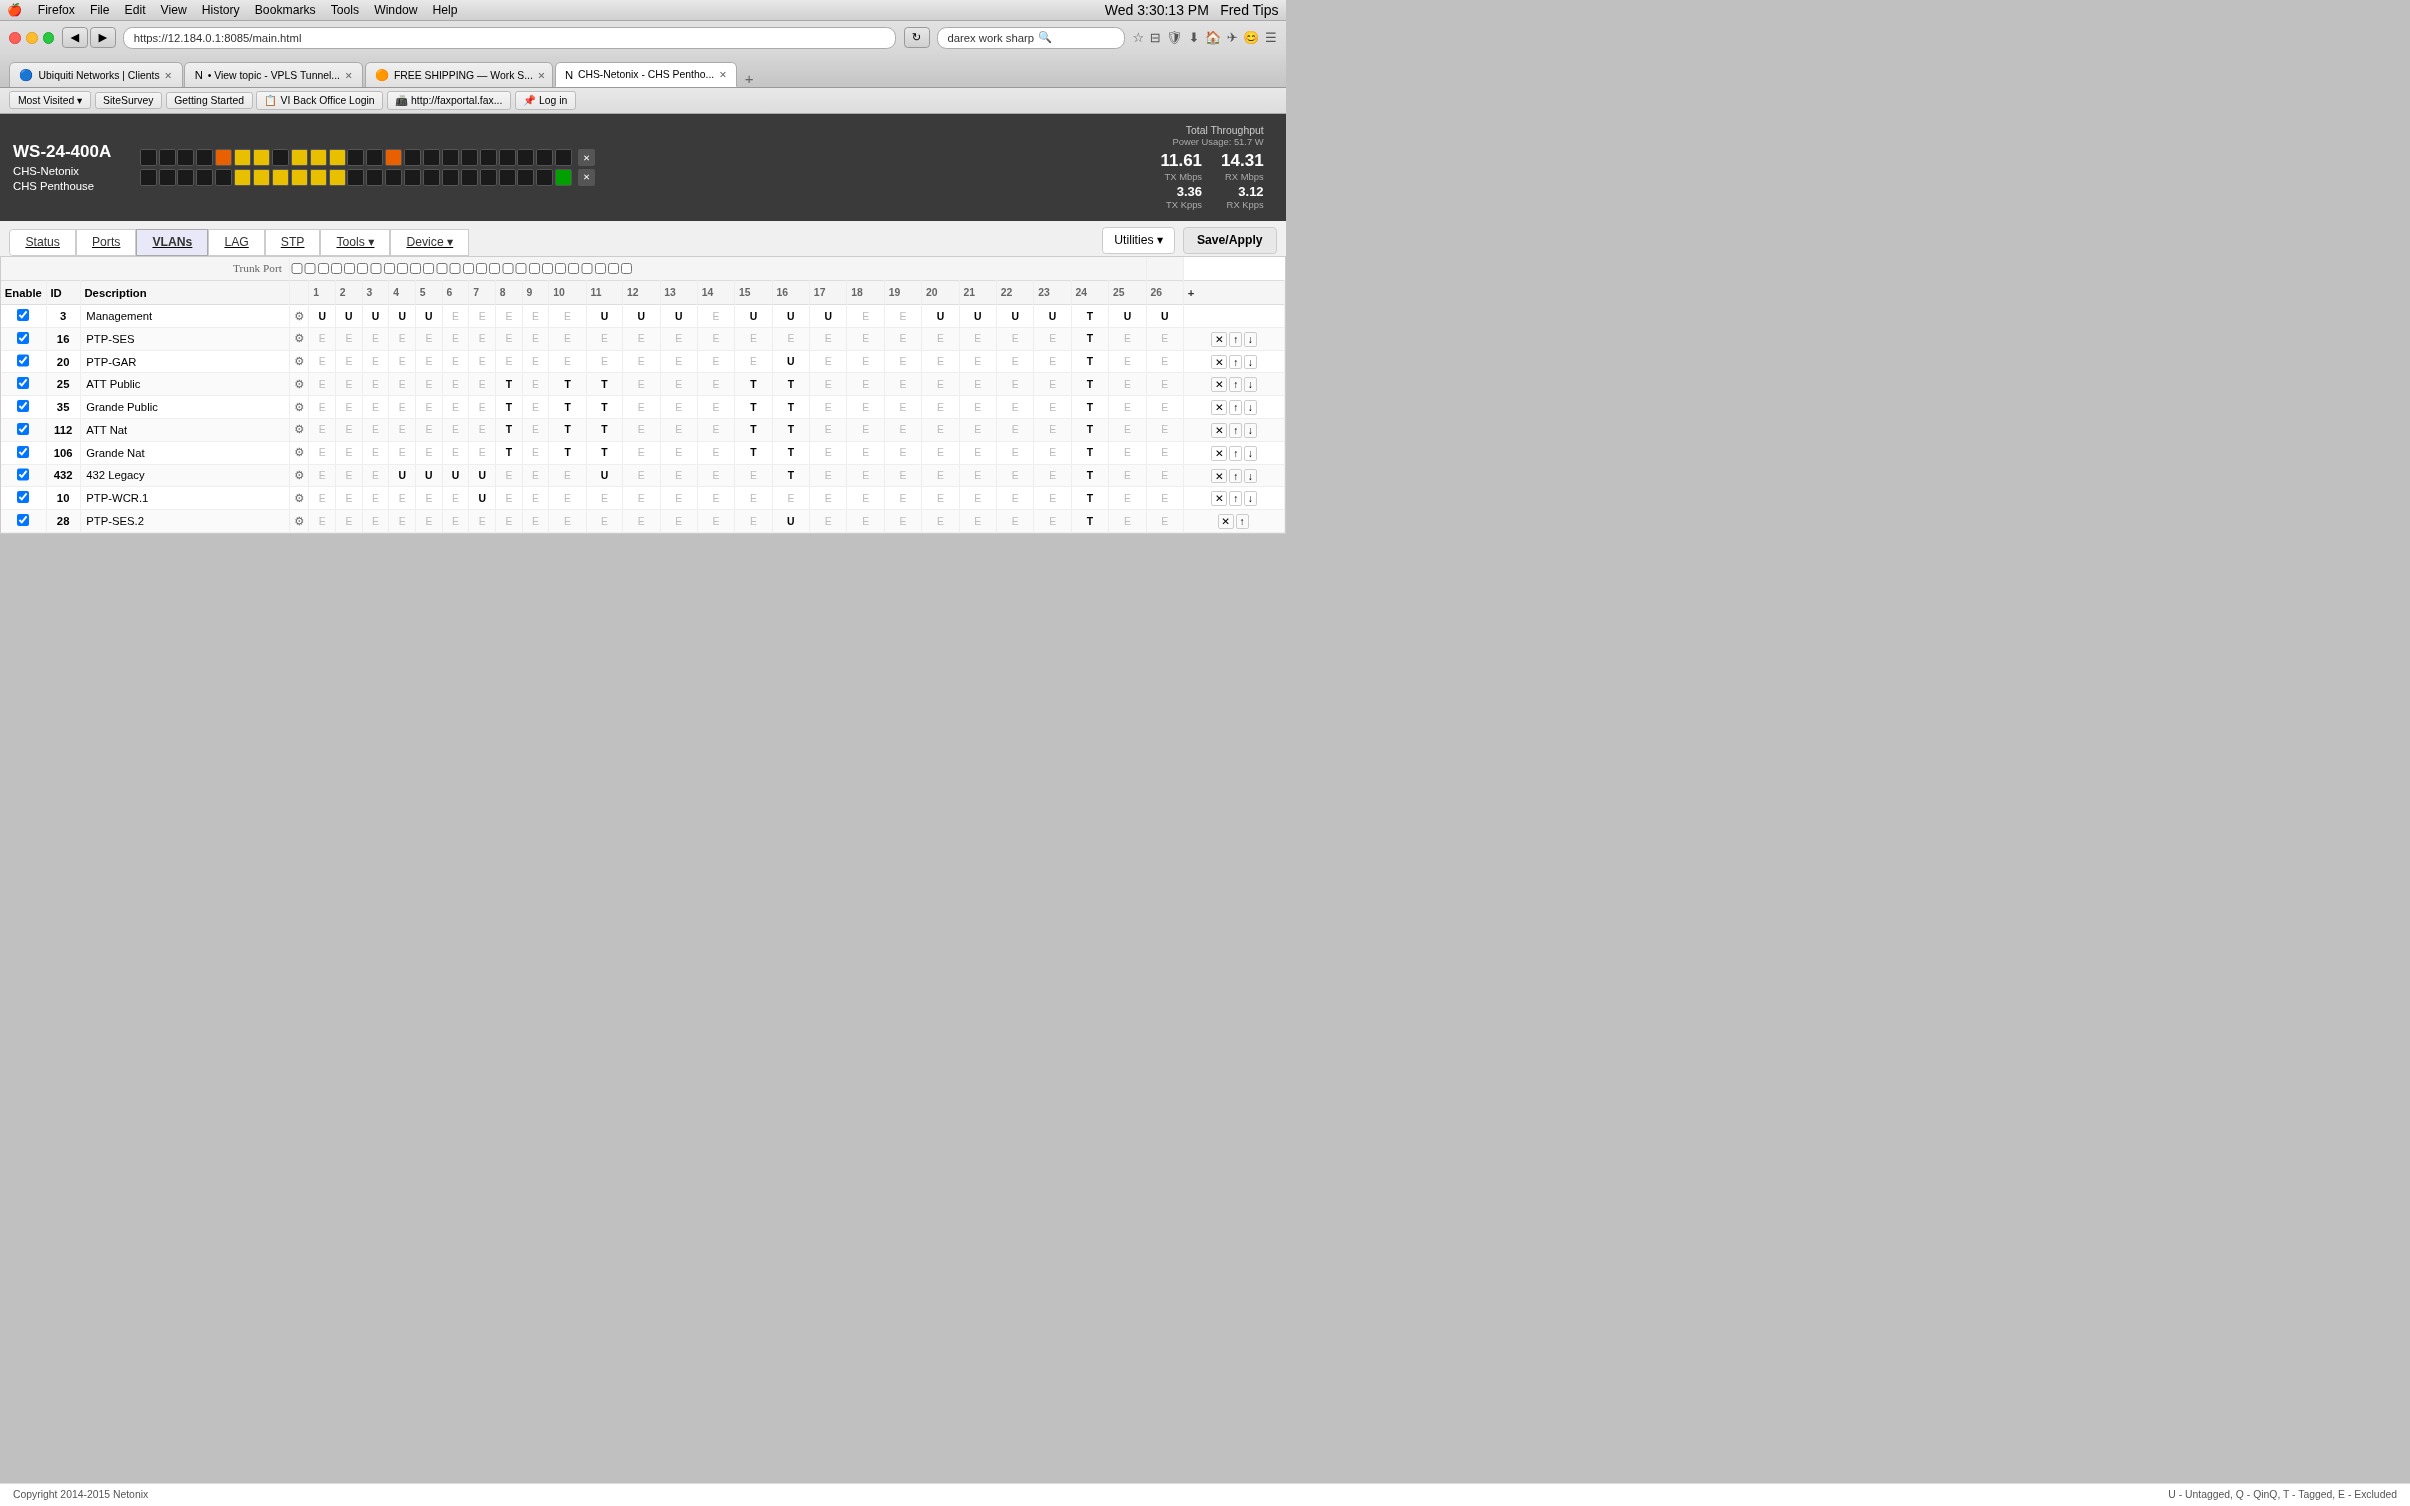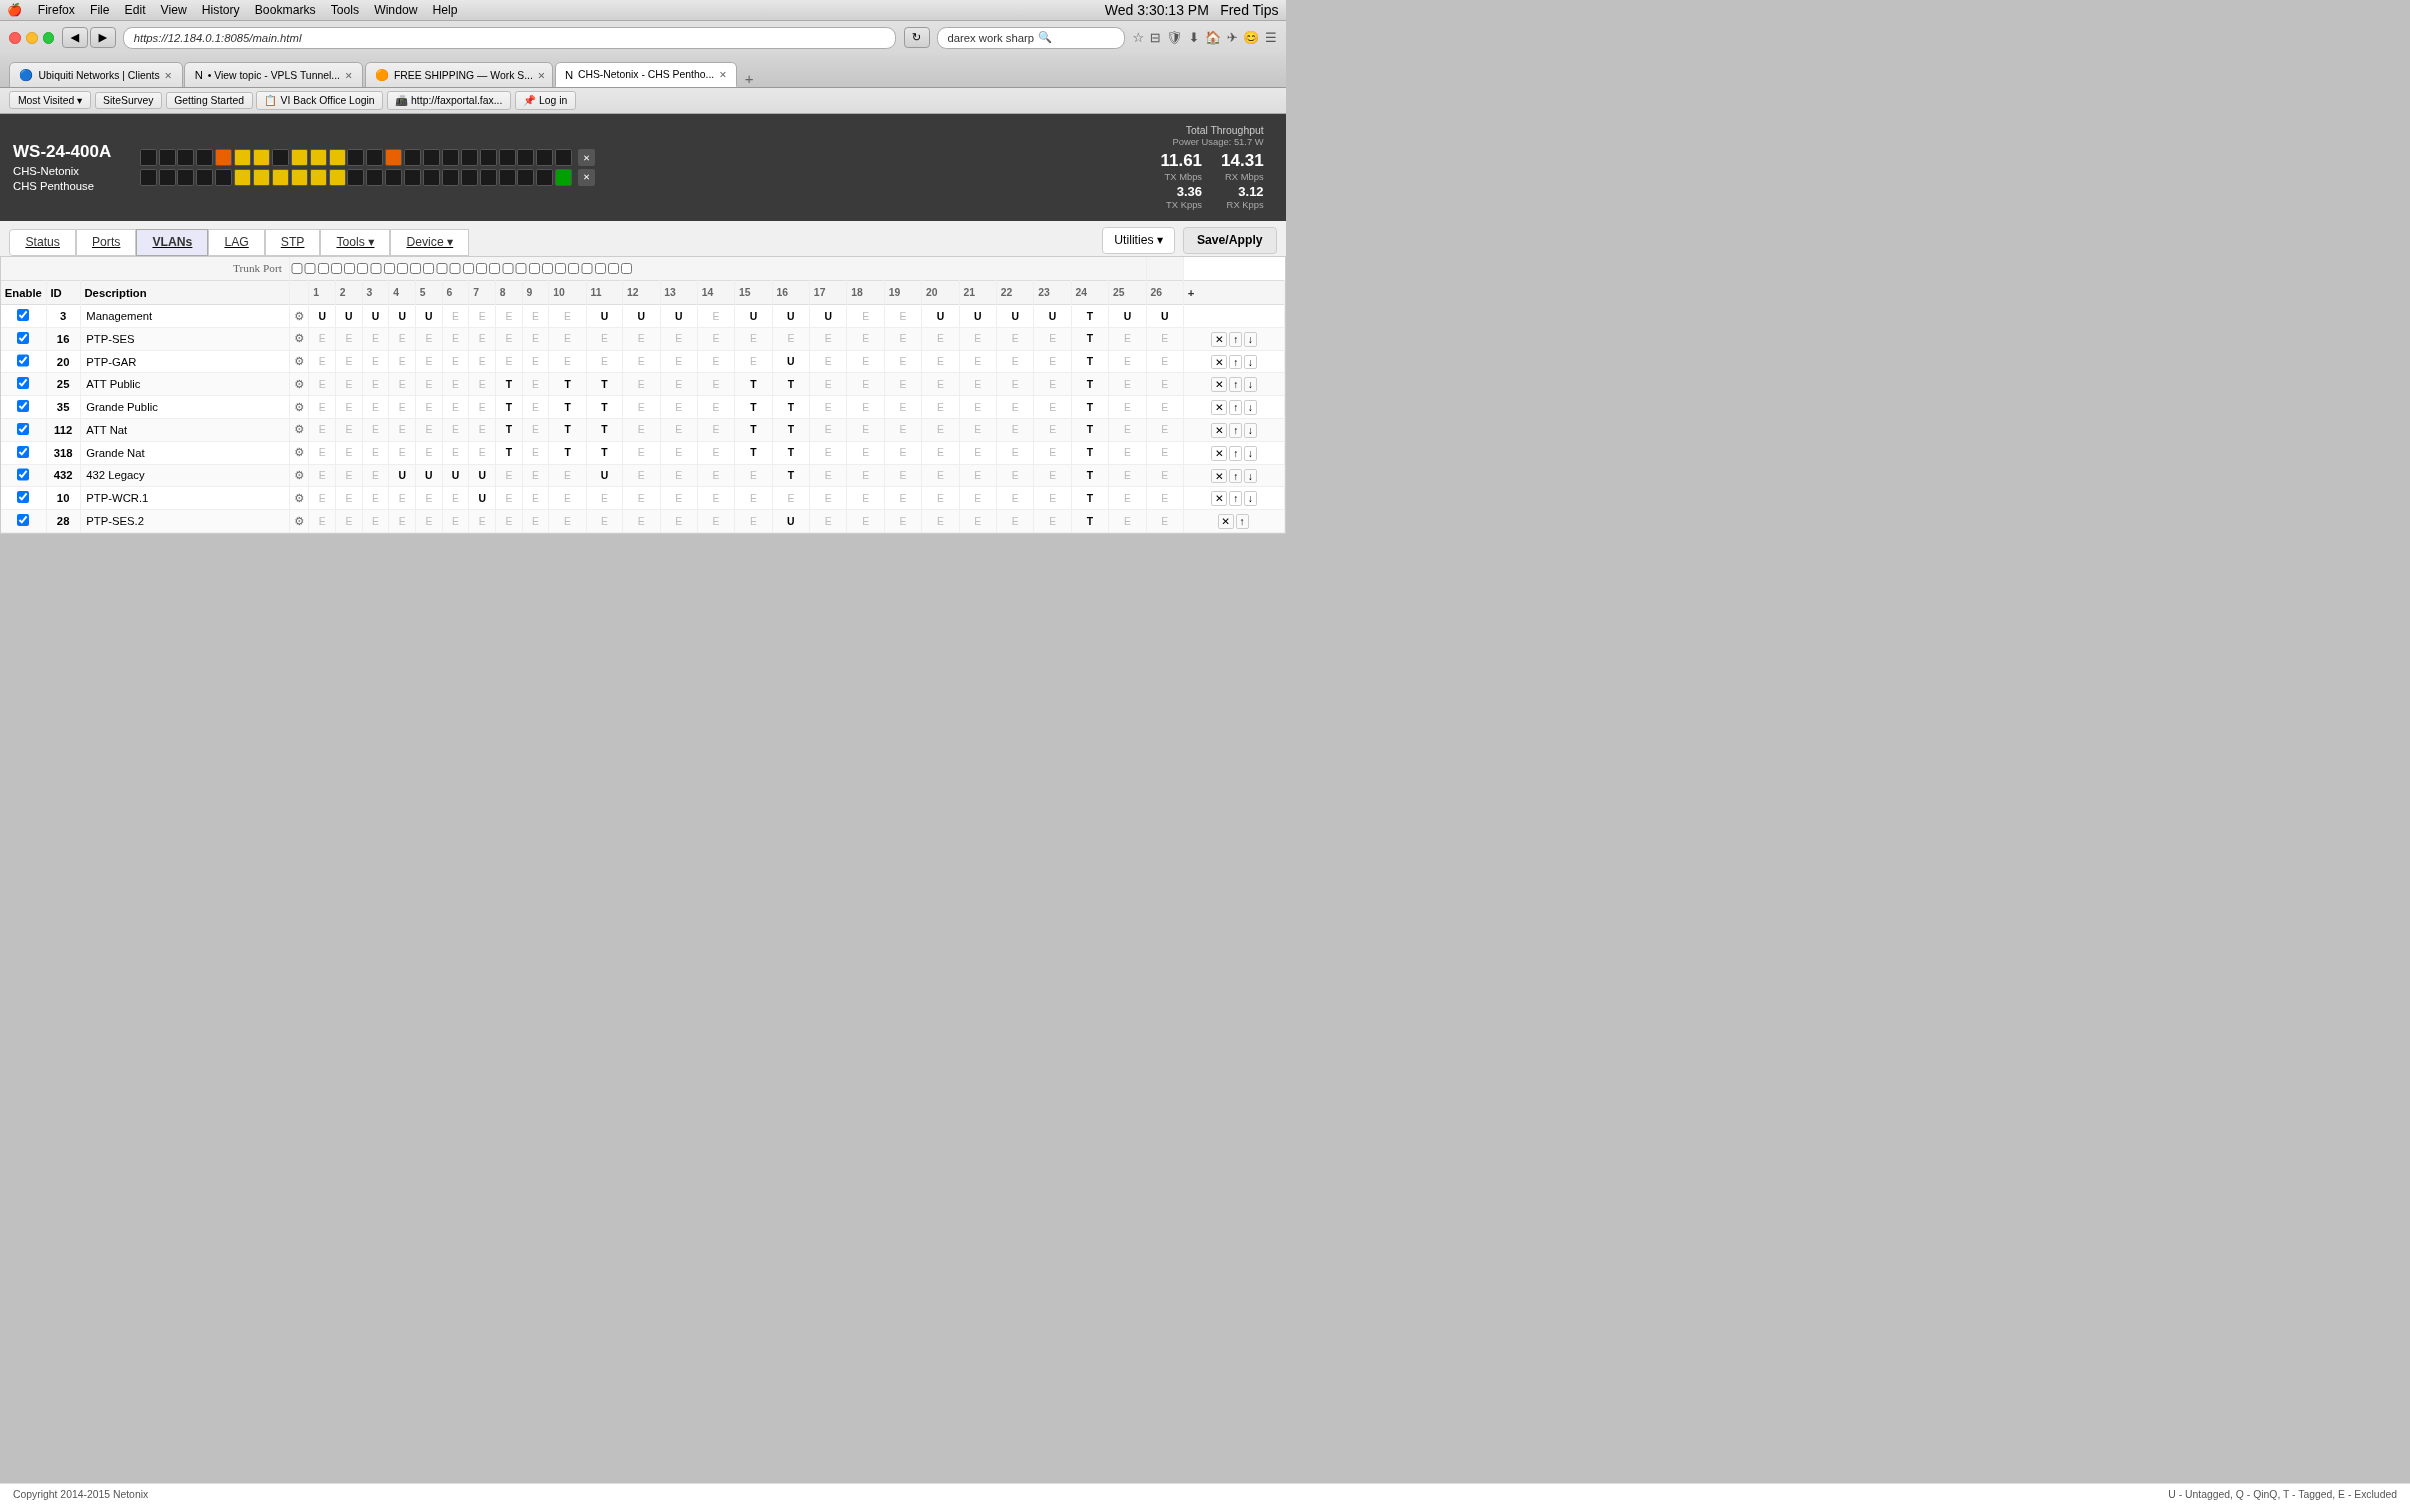--- a/index.html
+++ b/index.html
@@ -30,21 +30,21 @@
       padding: 5.6px 9.4px;
       gap: 7.5px;
     }
     .traffic-lights { display: flex; gap: 5.6px; }
     .traffic-light { width: 11.3px; height: 11.3px; border-radius: 50%; }
     .tl-red { background: #ff5f57; border: 0.9px solid #e0443e; }
     .tl-yellow { background: #ffbd2e; border: 0.9px solid #dea123; }
     .tl-green { background: #28c941; border: 0.9px solid #1aab29; }
     .nav-btns { display: flex; gap: 1.9px; }
     .nav-btn { background: linear-gradient(to bottom, #e8e8e8, #d0d0d0); border: 0.9px solid #999; border-radius: 3.8px; width: 26px; height: 21px; cursor: pointer; display: flex; align-items: center; justify-content: center; font-size: 11.3px; }
-    .url-bar { flex: 1; background: white; border: 0.9px solid #aaa; border-radius: 9.4px; height: 22.6px; display: flex; align-items: center; padding: 0 9.4px; font-size: 11.3px; color: #333; font-style: italic; }
+    .url-bar { flex: 1; background: white; border: 0.9px solid #aaa; border-radius: 9.4px; height: 22.6px; display: flex; align-items: center; padding: 0 9.4px; font-size: 11.3px; color: #333; }
     .search-bar { width: 188px; background: white; border: 0.9px solid #aaa; border-radius: 9.4px; height: 22.6px; display: flex; align-items: center; padding: 0 9.4px; font-size: 11.3px; color: #333; gap: 3.8px; }
     .browser-icons { display: flex; gap: 5.6px; align-items: center; }
     .browser-icon { font-size: 13px; cursor: pointer; color: #555; }
 
     
     .tabs-bar {
       background: linear-gradient(to bottom, #d5d5d5, #c5c5c5);
       display: flex;
       align-items: flex-end;
       padding: 3.8px 9.4px 0;
@@ -620,21 +620,21 @@
           <td style="cursor: pointer; font-size: 10.4px; padding: 3.8px 1.9px; color: rgb(187, 187, 187);">E</td>
           <td style="cursor: pointer; font-size: 10.4px; padding: 3.8px 1.9px; color: rgb(187, 187, 187);">E</td>
           <td style="cursor: pointer; font-size: 10.4px; padding: 3.8px 1.9px; color: rgb(187, 187, 187);">E</td>
           <td style="cursor: pointer; font-size: 10.4px; padding: 3.8px 1.9px; color: rgb(0, 0, 0); font-weight: bold;">T</td>
           <td style="cursor: pointer; font-size: 10.4px; padding: 3.8px 1.9px; color: rgb(187, 187, 187);">E</td>
           <td style="cursor: pointer; font-size: 10.4px; padding: 3.8px 1.9px; color: rgb(187, 187, 187);">E</td>
           <td style="white-space: nowrap;"><span style="cursor: pointer; margin-right: 1.9px; font-size: 10.4px; border: 0.9px solid rgb(204, 204, 204); padding: 0.9px 2.8px; border-radius: 1.9px;">✕</span><span style="cursor: pointer; margin-right: 1.9px; font-size: 10.4px; border: 0.9px solid rgb(204, 204, 204); padding: 0.9px 2.8px; border-radius: 1.9px;">↑</span><span style="cursor: pointer; font-size: 10.4px; border: 0.9px solid rgb(204, 204, 204); padding: 0.9px 2.8px; border-radius: 1.9px;">↓</span></td>
         </tr>
         <tr style="background: white;">
           <td><input type="checkbox" checked="" style="width: 12.2px; height: 12.2px;"></td>
-          <td style="font-weight: bold;">318</td>
+          <td style="font-weight: bold;">106</td>
           <td class="desc">Grande Nat</td>
           <td style="cursor: pointer; color: rgb(102, 102, 102);">⚙</td>
           <td style="cursor: pointer; font-size: 10.4px; padding: 3.8px 1.9px; color: rgb(187, 187, 187);">E</td>
           <td style="cursor: pointer; font-size: 10.4px; padding: 3.8px 1.9px; color: rgb(187, 187, 187);">E</td>
           <td style="cursor: pointer; font-size: 10.4px; padding: 3.8px 1.9px; color: rgb(187, 187, 187);">E</td>
           <td style="cursor: pointer; font-size: 10.4px; padding: 3.8px 1.9px; color: rgb(187, 187, 187);">E</td>
           <td style="cursor: pointer; font-size: 10.4px; padding: 3.8px 1.9px; color: rgb(187, 187, 187);">E</td>
           <td style="cursor: pointer; font-size: 10.4px; padding: 3.8px 1.9px; color: rgb(187, 187, 187);">E</td>
           <td style="cursor: pointer; font-size: 10.4px; padding: 3.8px 1.9px; color: rgb(187, 187, 187);">E</td>
           <td style="cursor: pointer; font-size: 10.4px; padding: 3.8px 1.9px; color: rgb(0, 0, 0); font-weight: bold;">T</td>

